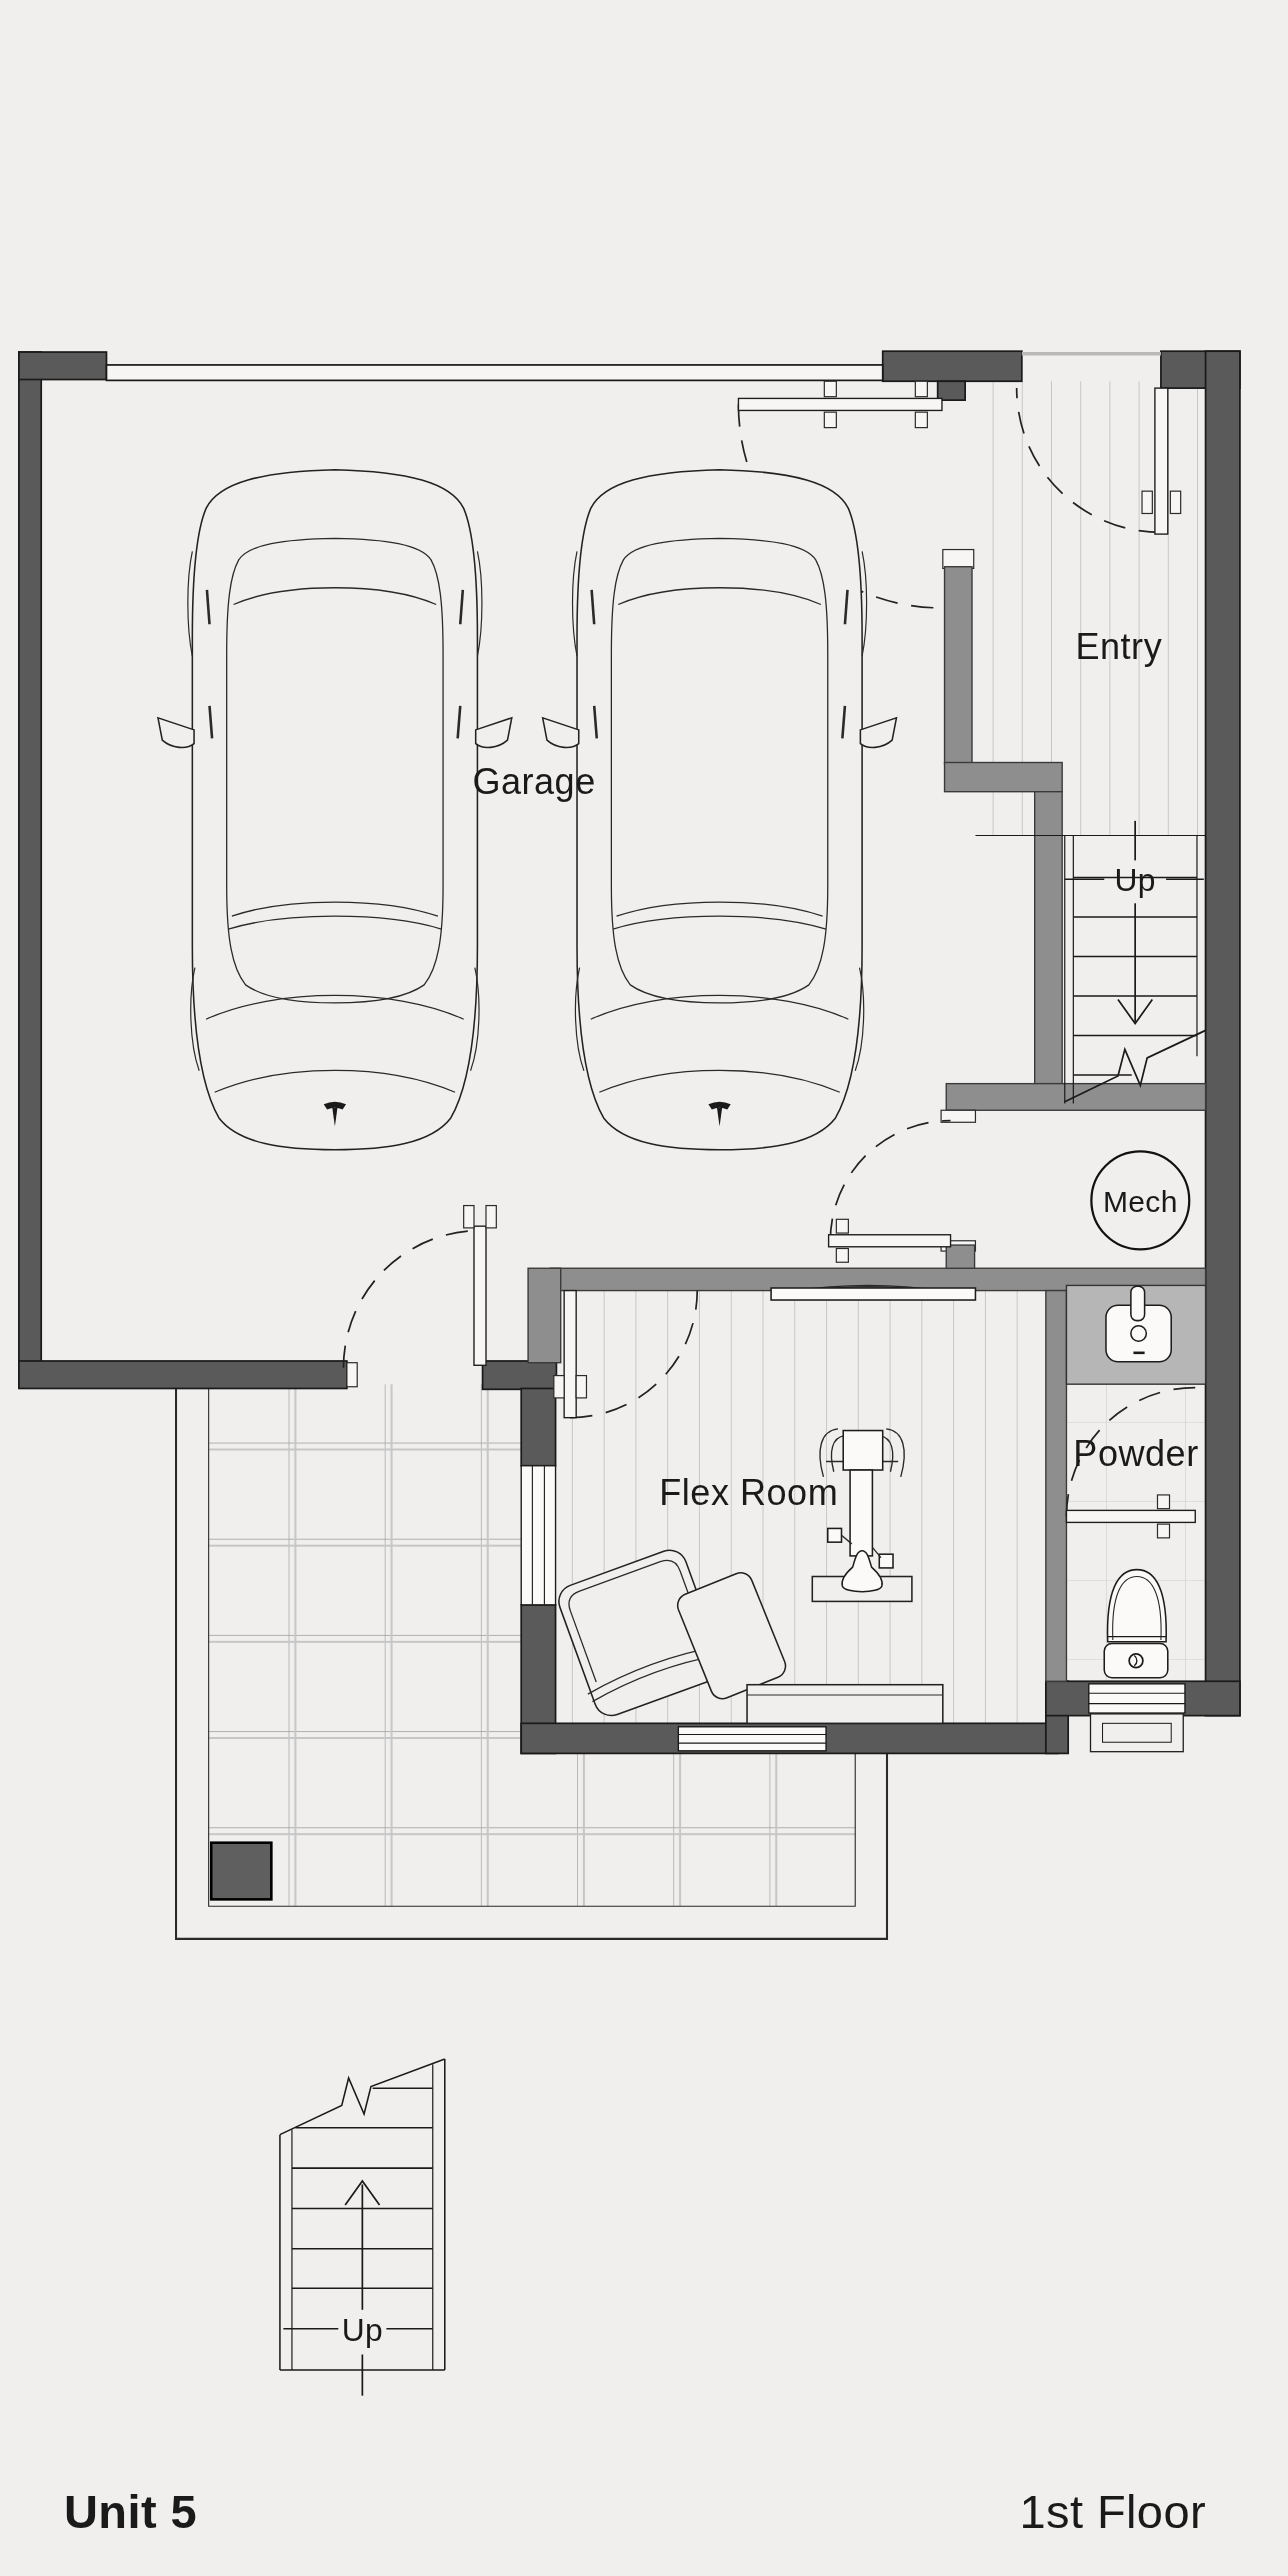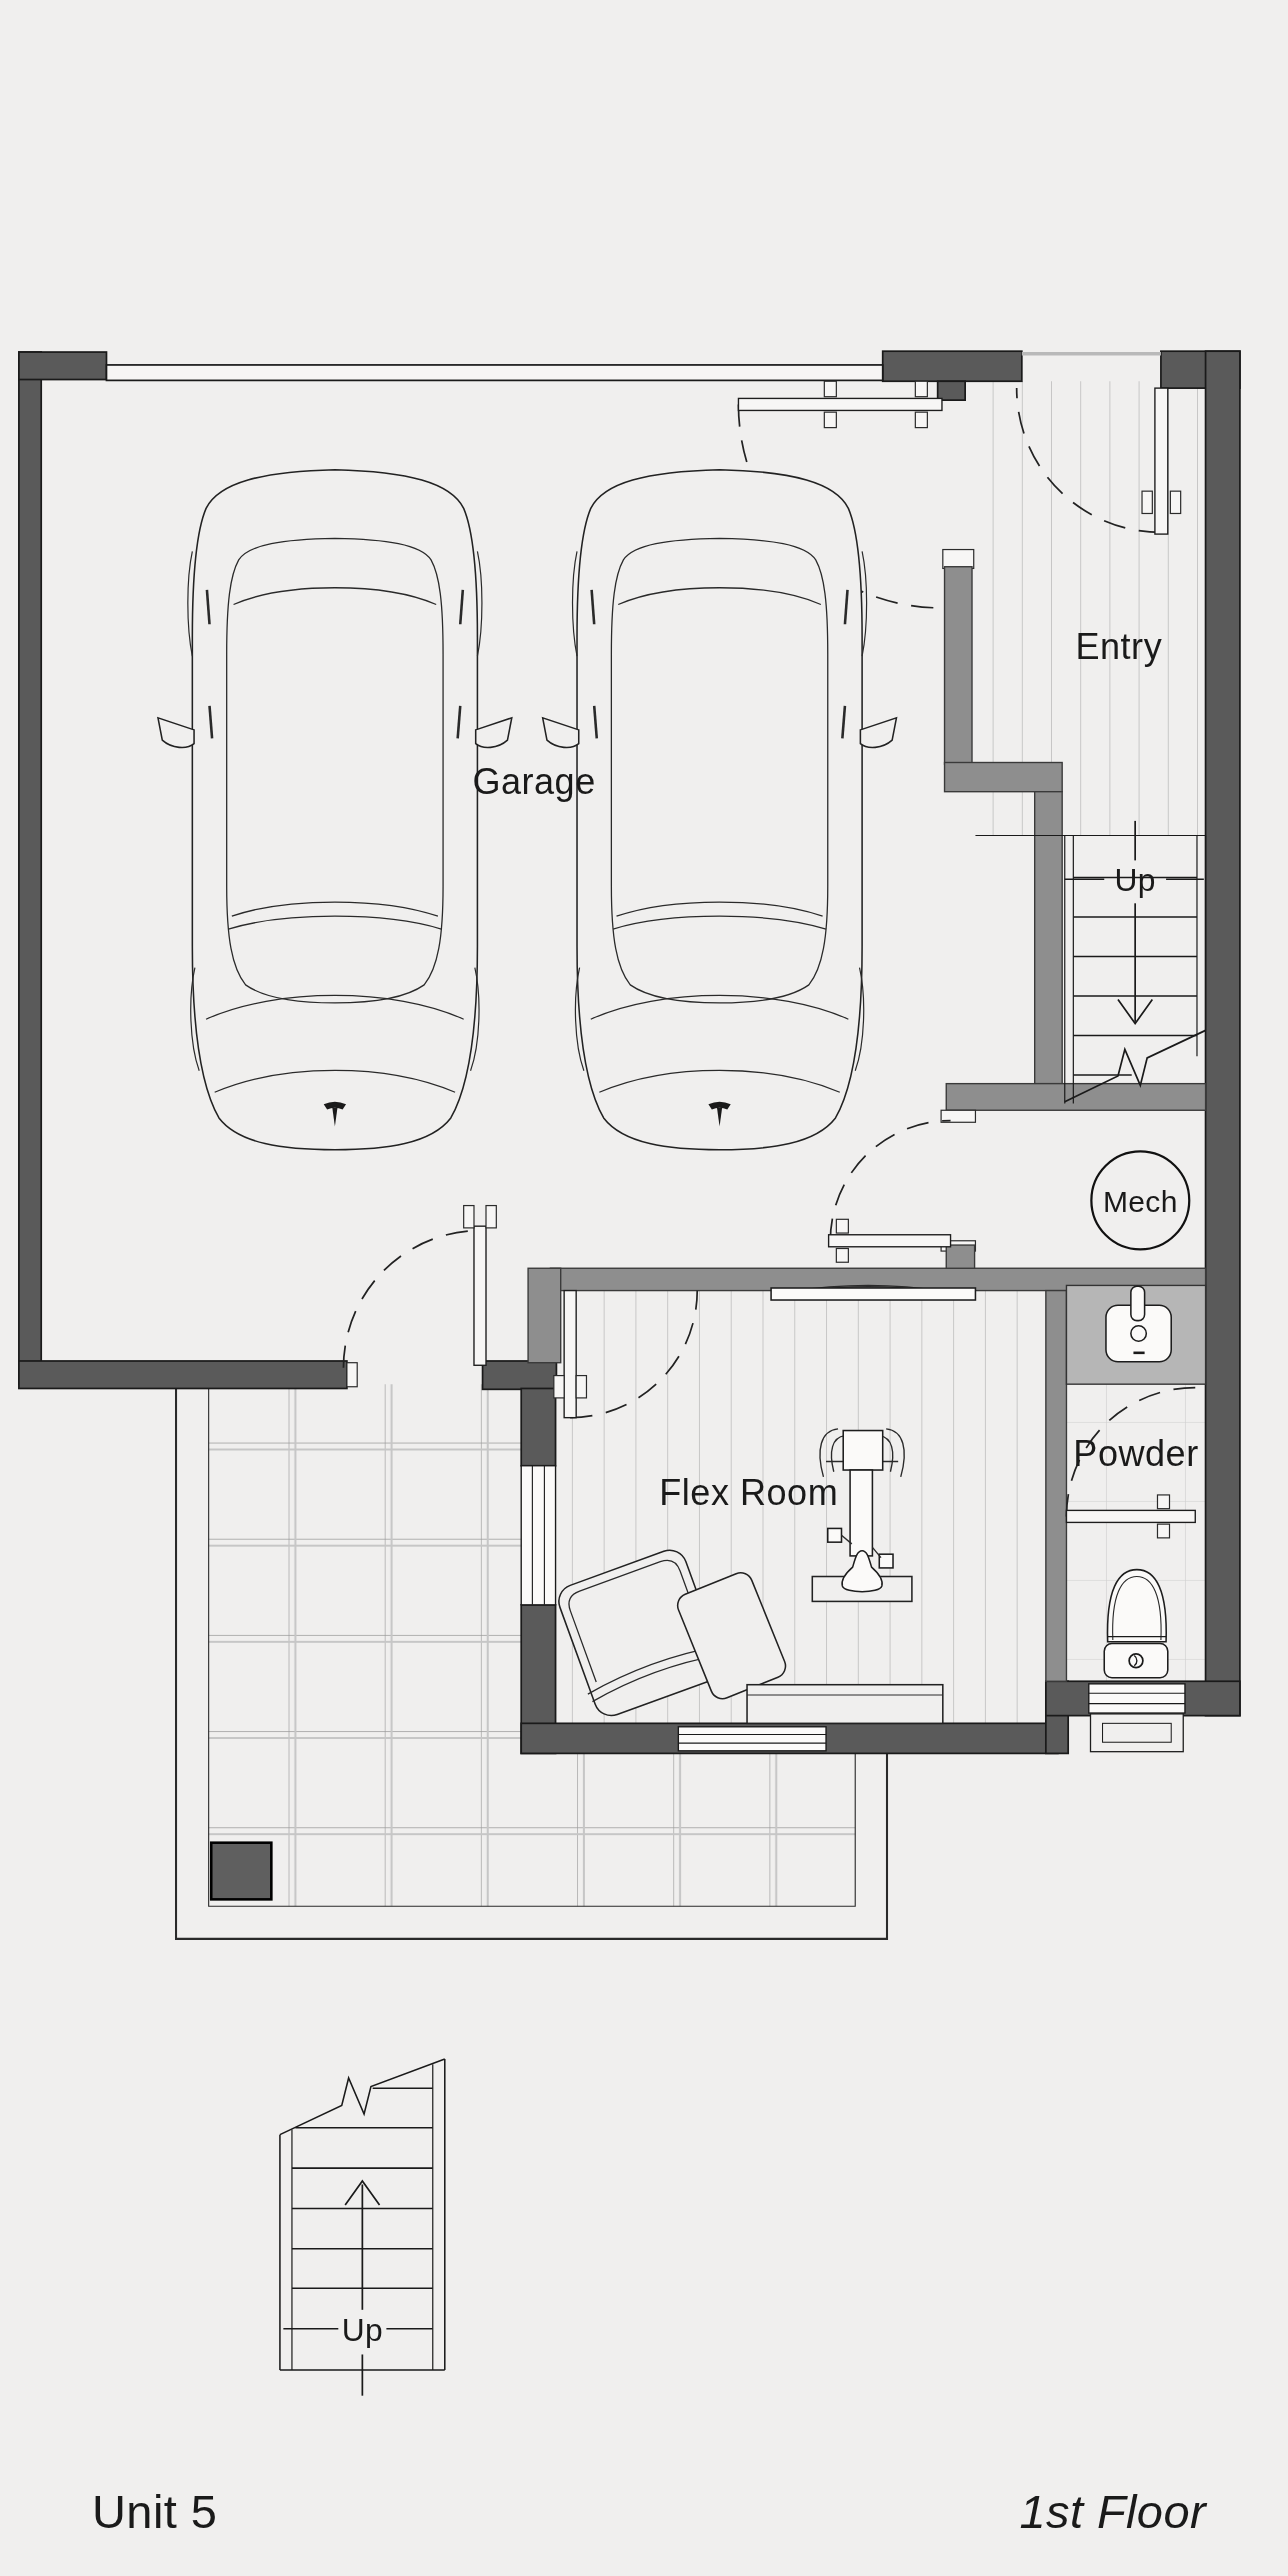--- a/index.html
+++ b/index.html
@@ -24,22 +24,22 @@
   .plankline{stroke:var(--plank);stroke-width:1.3;}
   .tileline{stroke:var(--tile);stroke-width:1.5;}
   .tileline2{stroke:var(--tile-light);stroke-width:2.4;}
   .ptile{stroke:var(--tile-powder);stroke-width:1.4;}
   .room-label{font-family:"Liberation Sans",sans-serif;font-size:42px;font-weight:500;
     fill:var(--text);letter-spacing:.6px;}
   .small-label{font-family:"Liberation Sans",sans-serif;font-size:37px;font-weight:500;
     fill:var(--text);letter-spacing:.4px;}
   .title{position:absolute;top:2484px;font-size:47px;font-weight:500;color:var(--text);
     letter-spacing:0.4px;}
-  #title-unit{left:92px;}
-  #title-floor{right:82px;text-align:left;font-style:italic;}
+  #title-unit{left:64px;font-weight:bold;}
+  #title-floor{right:82px;text-align:left;}
 </style>
 </head>
 <body>
 
 <div id="stage">
 <svg id="plan" width="1288" height="2576" viewBox="0 0 1500 3000" xmlns="http://www.w3.org/2000/svg">
 
   <defs>
     <pattern id="planks34" width="34" height="40" patternUnits="userSpaceOnUse">
       <line x1="0" y1="0" x2="0" y2="40" class="plankline"></line>

